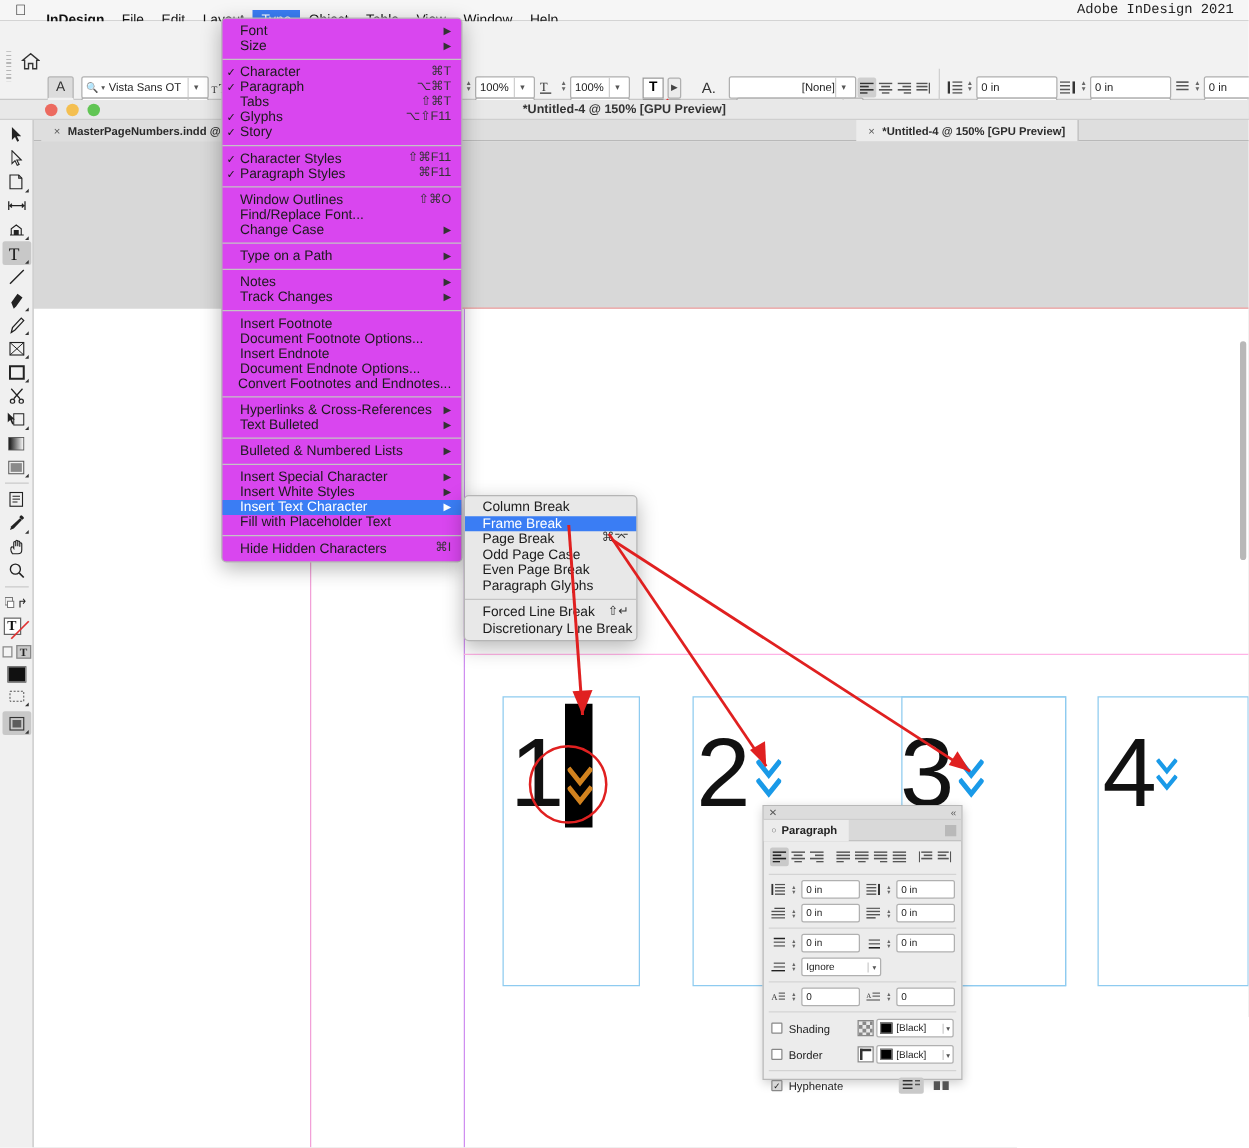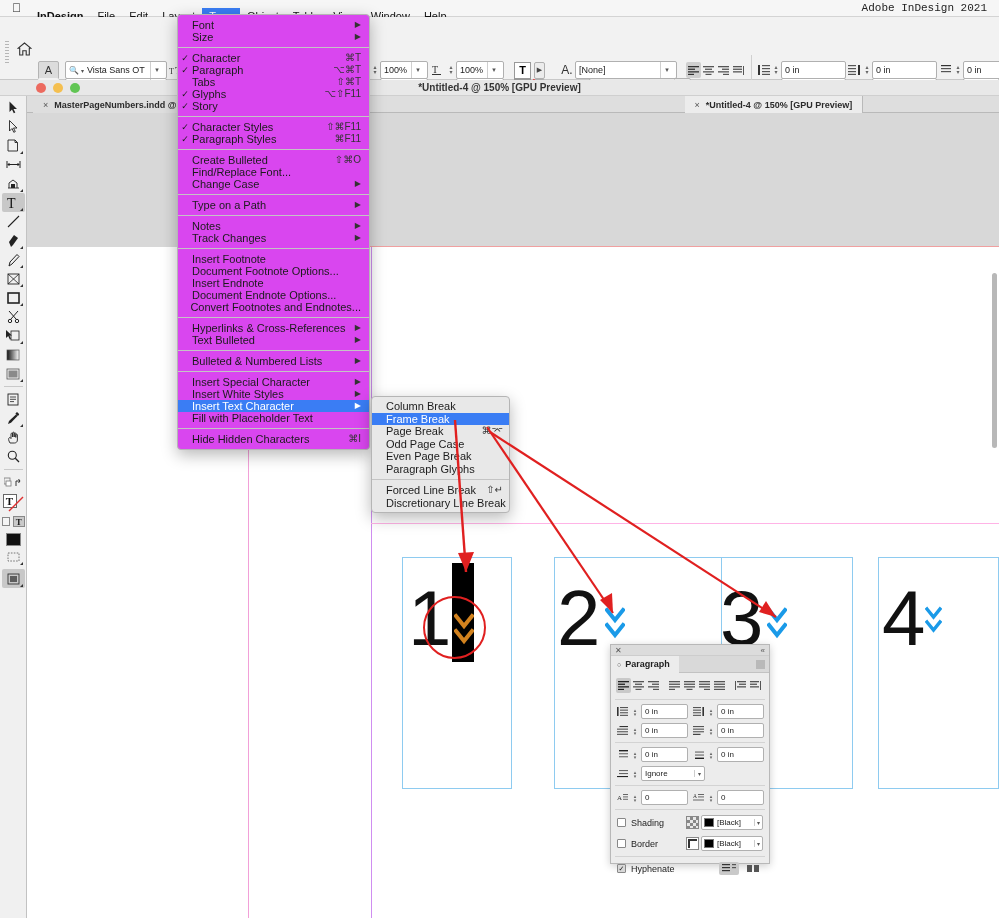--- a/index.html
+++ b/index.html
@@ -287,21 +287,21 @@
         </div>
       <div class="fld" style="width:48px;">
         <span class="cv">100%</span>
         <span class="caret">▾</span>
       </div>
       <div style="width:10px;"></div>
       <div class="tbox">T</div>
       <div class="smbtn" style="margin-left:3px;">▶</div>
       <div style="width:14px;"></div>
       <div class="icoglyph" style="width:16px;font-size:12px;">A.</div>
-      <div class="fld" style="width:102px;margin-left:0;">
+      <div class="fld" style="width:102px;margin-left:8px;text-align:right;">
         <span class="cv">[None]</span>
         <span class="caret">▾</span>
       </div>
     </div>
 
     <div class="ctrl-row" style="left:686px; top:43px;">
       <div class="alignbtn on">
         <svg width="11" height="9" viewBox="0 0 11 9">
             <rect y="0" width="11" height="1.3" fill="#333"></rect>
             <rect y="2.6" width="7" height="1.3" fill="#333"></rect>
@@ -792,21 +792,21 @@
     </div>
     <div class="mrow">
       <span class="chk">✓</span>
       <span class="lbl">Paragraph Styles</span>
       <span class="key">⌘F11</span>
     </div>
     <div class="mdiv"></div>
 
     <div class="mrow">
       <span class="chk"></span>
-      <span class="lbl">Create Bulleted</span>
+      <span class="lbl">Window Outlines</span>
       <span class="key">⇧⌘O</span>
     </div>
     <div class="mrow">
       <span class="chk"></span>
       <span class="lbl">Find/Replace Font...</span>
     </div>
     <div class="mrow">
       <span class="chk"></span>
       <span class="lbl">Change Case</span>
       <span class="arrow">▶</span>

